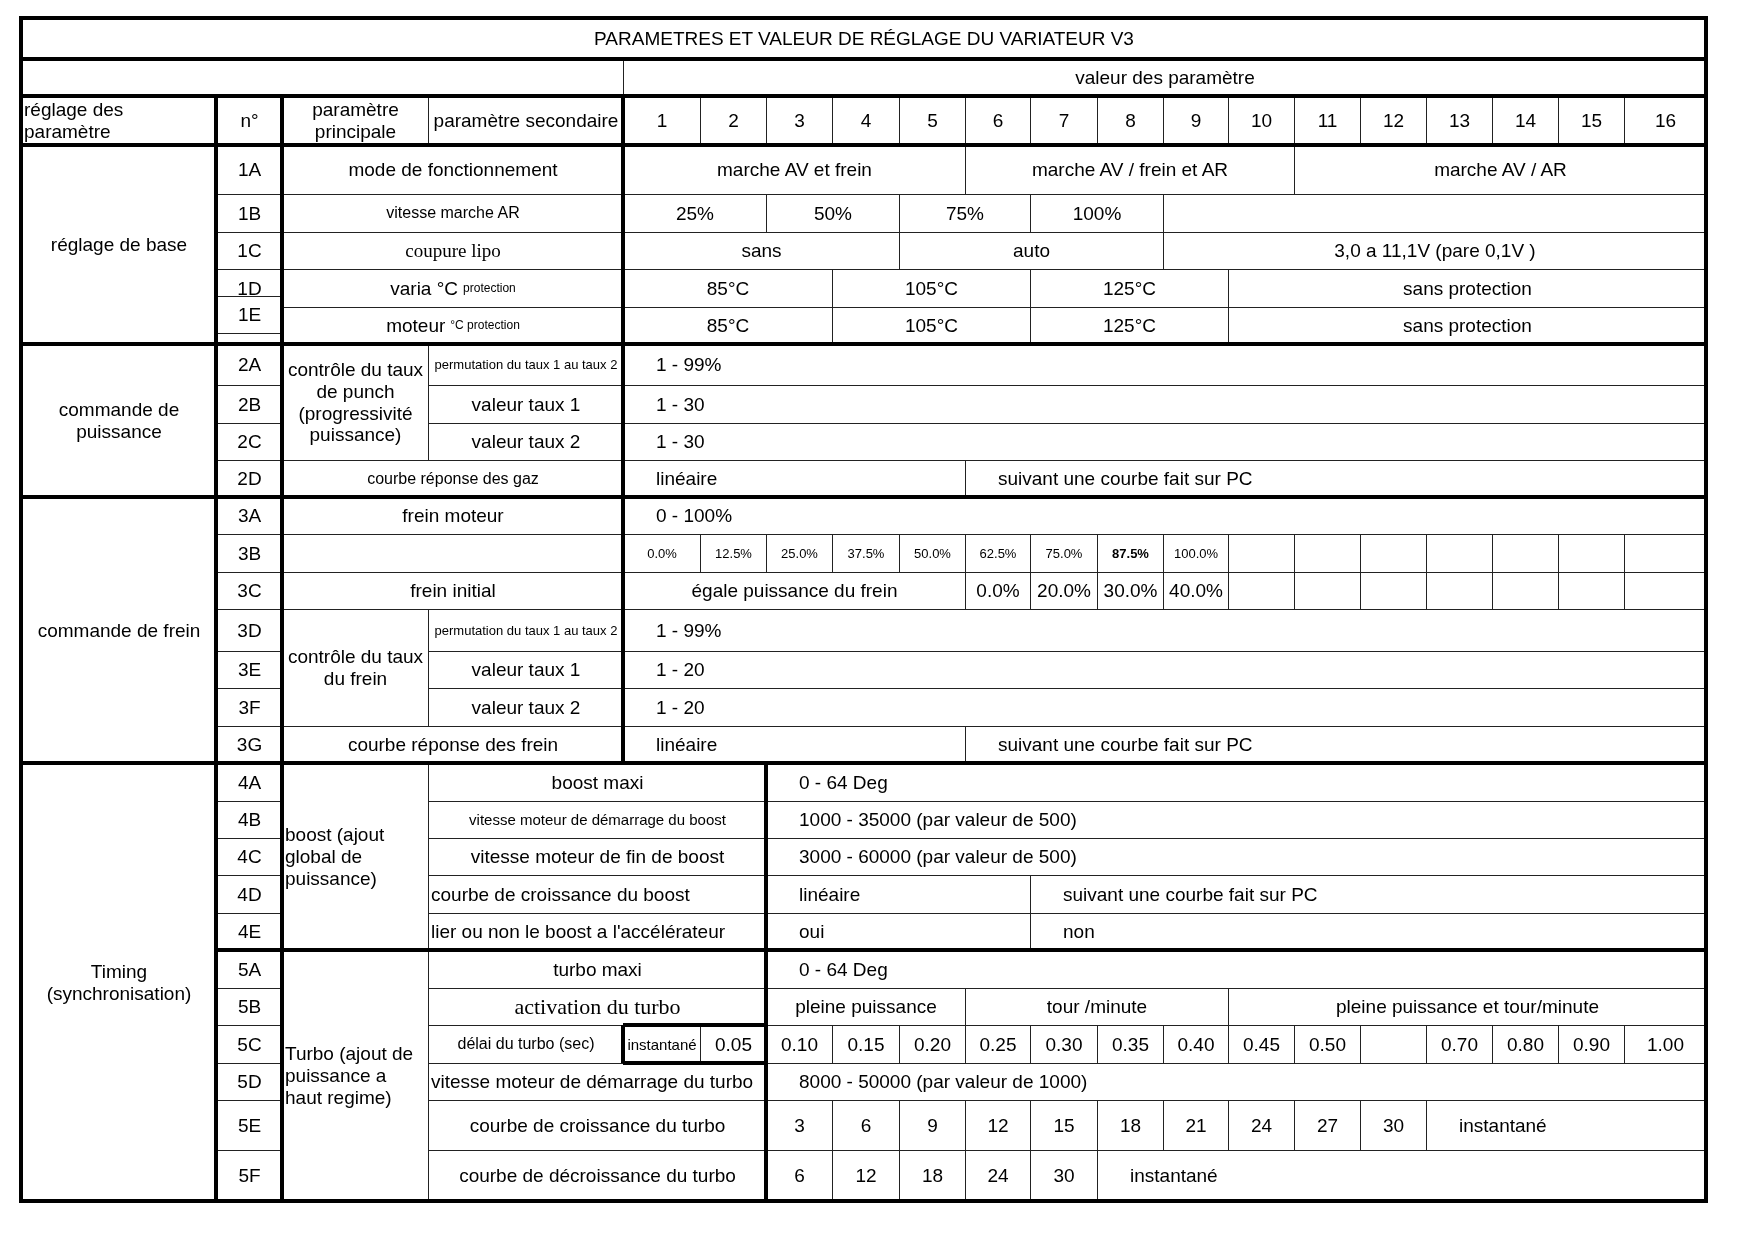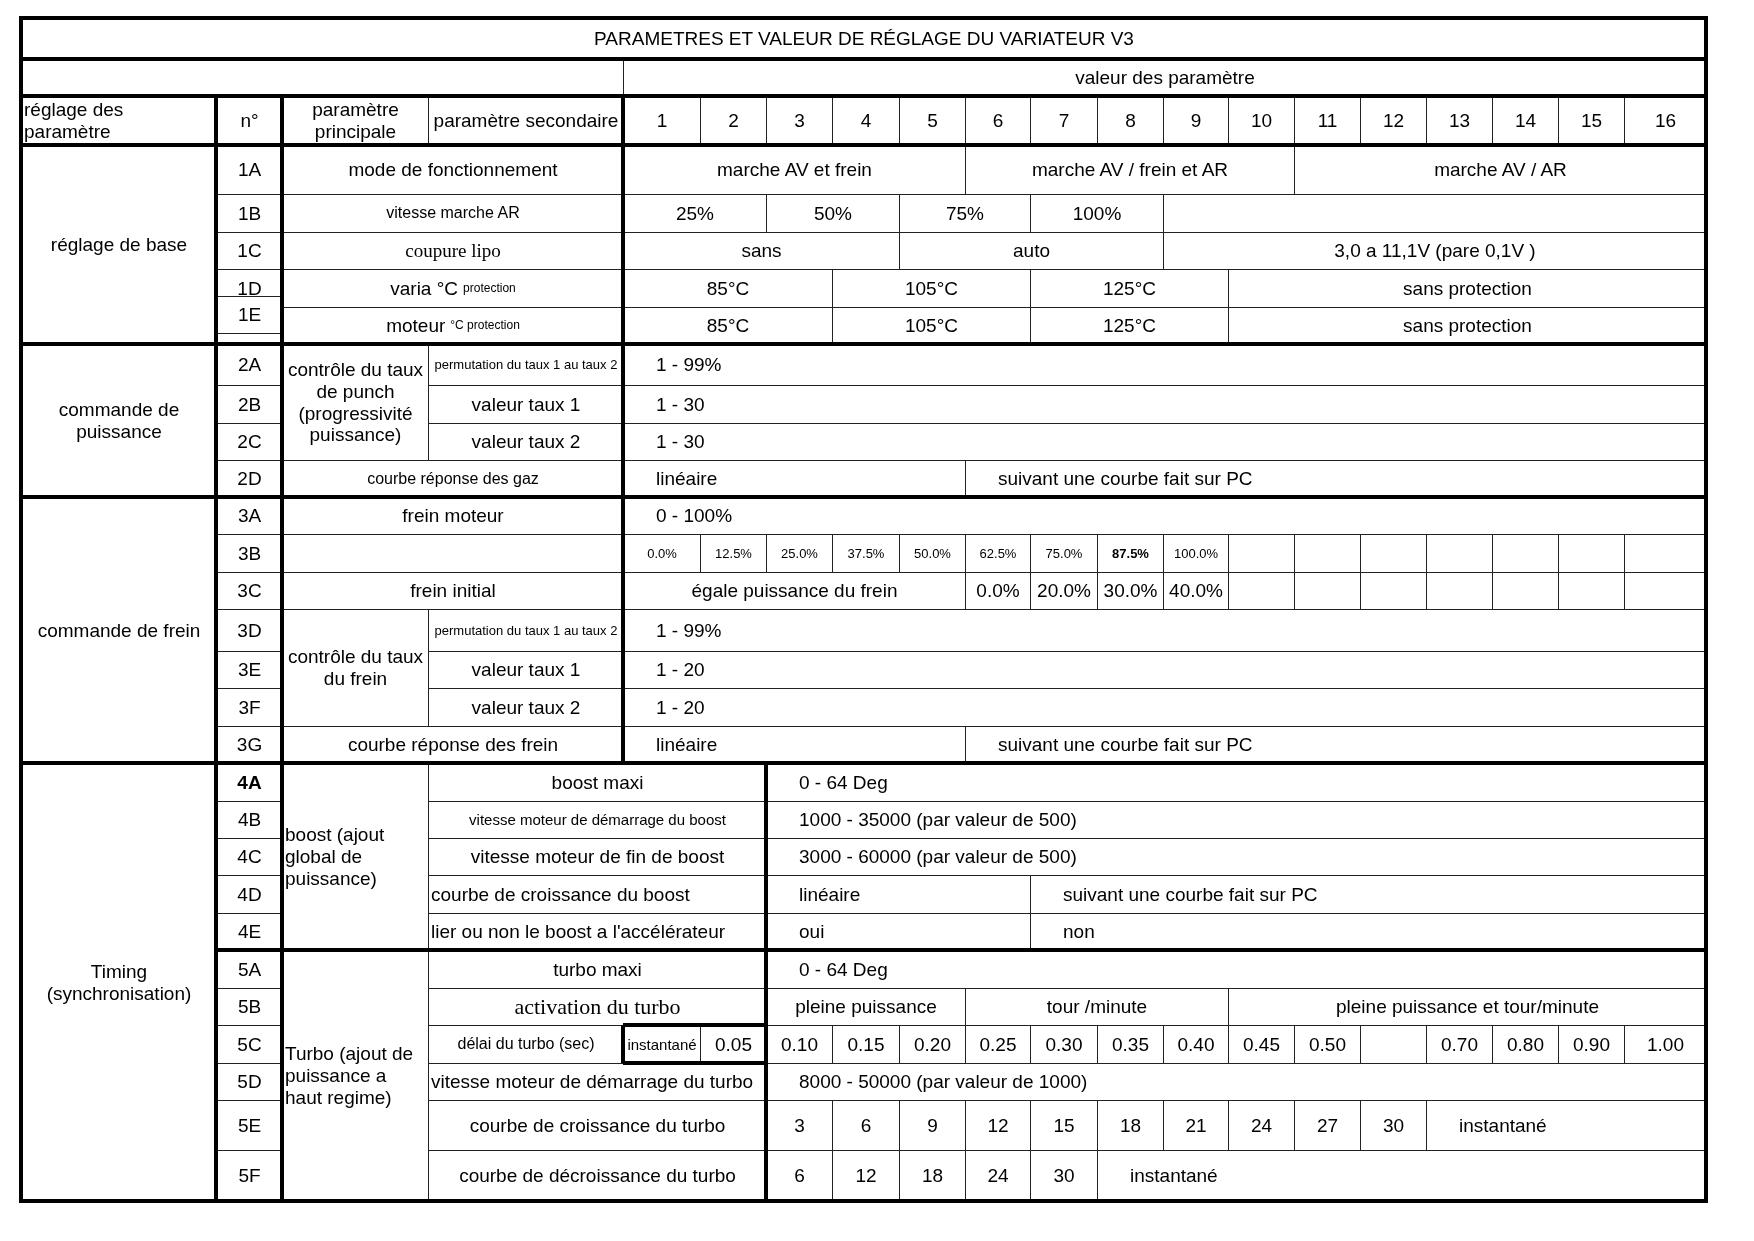--- a/index.html
+++ b/index.html
@@ -60,21 +60,21 @@
     <div class="cell" style="left: 216px; top: 385px; width: 67px; height: 39px;">2B</div>
     <div class="cell" style="left: 216px; top: 423px; width: 67px; height: 38px;">2C</div>
     <div class="cell" style="left: 216px; top: 460px; width: 67px; height: 38px;">2D</div>
     <div class="cell" style="left: 216px; top: 497px; width: 67px; height: 38px;">3A</div>
     <div class="cell" style="left: 216px; top: 534px; width: 67px; height: 39px;">3B</div>
     <div class="cell" style="left: 216px; top: 572px; width: 67px; height: 38px;">3C</div>
     <div class="cell" style="left: 216px; top: 609px; width: 67px; height: 43px;">3D</div>
     <div class="cell" style="left: 216px; top: 651px; width: 67px; height: 38px;">3E</div>
     <div class="cell" style="left: 216px; top: 688px; width: 67px; height: 39px;">3F</div>
     <div class="cell" style="left: 216px; top: 726px; width: 67px; height: 38px;">3G</div>
-    <div class="cell" style="left: 216px; top: 763px; width: 67px; height: 39px; font-weight: bold;">4A</div>
+    <div class="cell" style="left: 216px; top: 763px; width: 67px; height: 39px;">4A</div>
     <div class="cell" style="left: 216px; top: 801px; width: 67px; height: 38px;">4B</div>
     <div class="cell" style="left: 216px; top: 838px; width: 67px; height: 38px;">4C</div>
     <div class="cell" style="left: 216px; top: 875px; width: 67px; height: 39px;">4D</div>
     <div class="cell" style="left: 216px; top: 913px; width: 67px; height: 38px;">4E</div>
     <div class="cell" style="left: 216px; top: 950px; width: 67px; height: 39px;">5A</div>
     <div class="cell" style="left: 216px; top: 988px; width: 67px; height: 38px;">5B</div>
     <div class="cell" style="left: 216px; top: 1025px; width: 67px; height: 39px;">5C</div>
     <div class="cell" style="left: 216px; top: 1063px; width: 67px; height: 38px;">5D</div>
     <div class="cell" style="left: 216px; top: 1100px; width: 67px; height: 51px;">5E</div>
     <div class="cell" style="left: 216px; top: 1150px; width: 67px; height: 52px;">5F</div>

